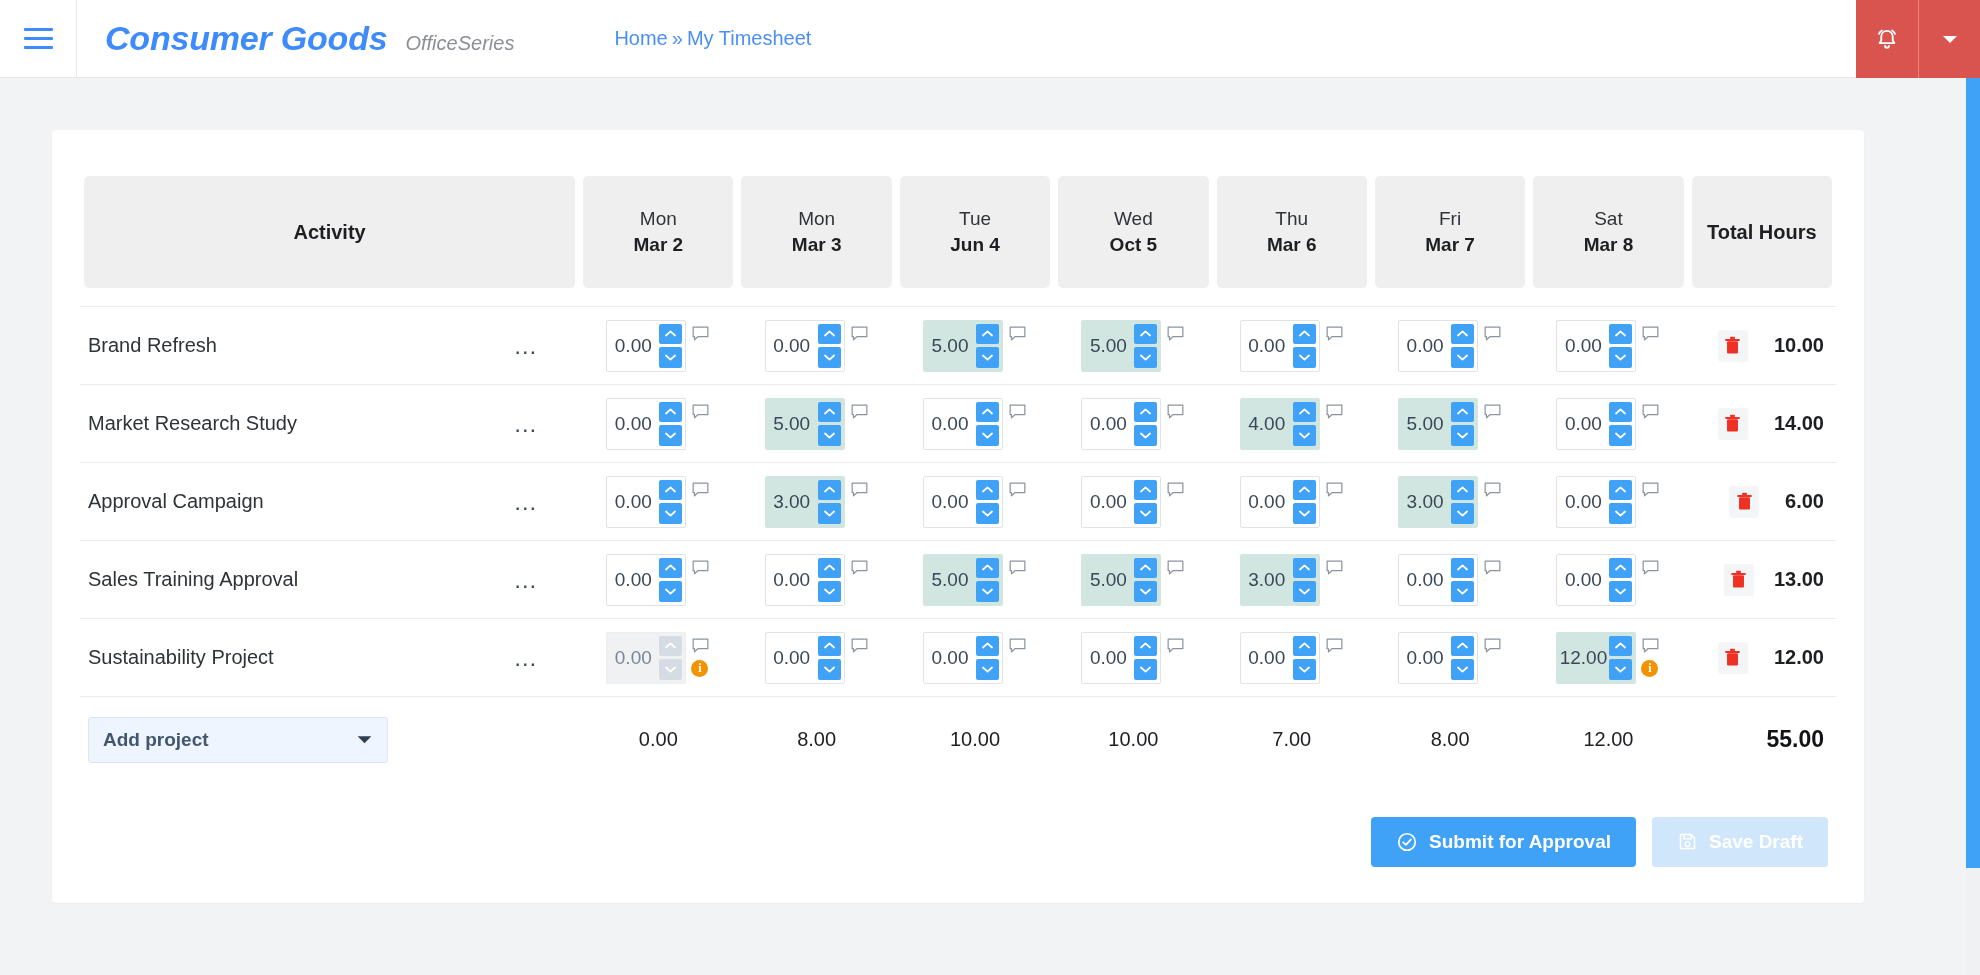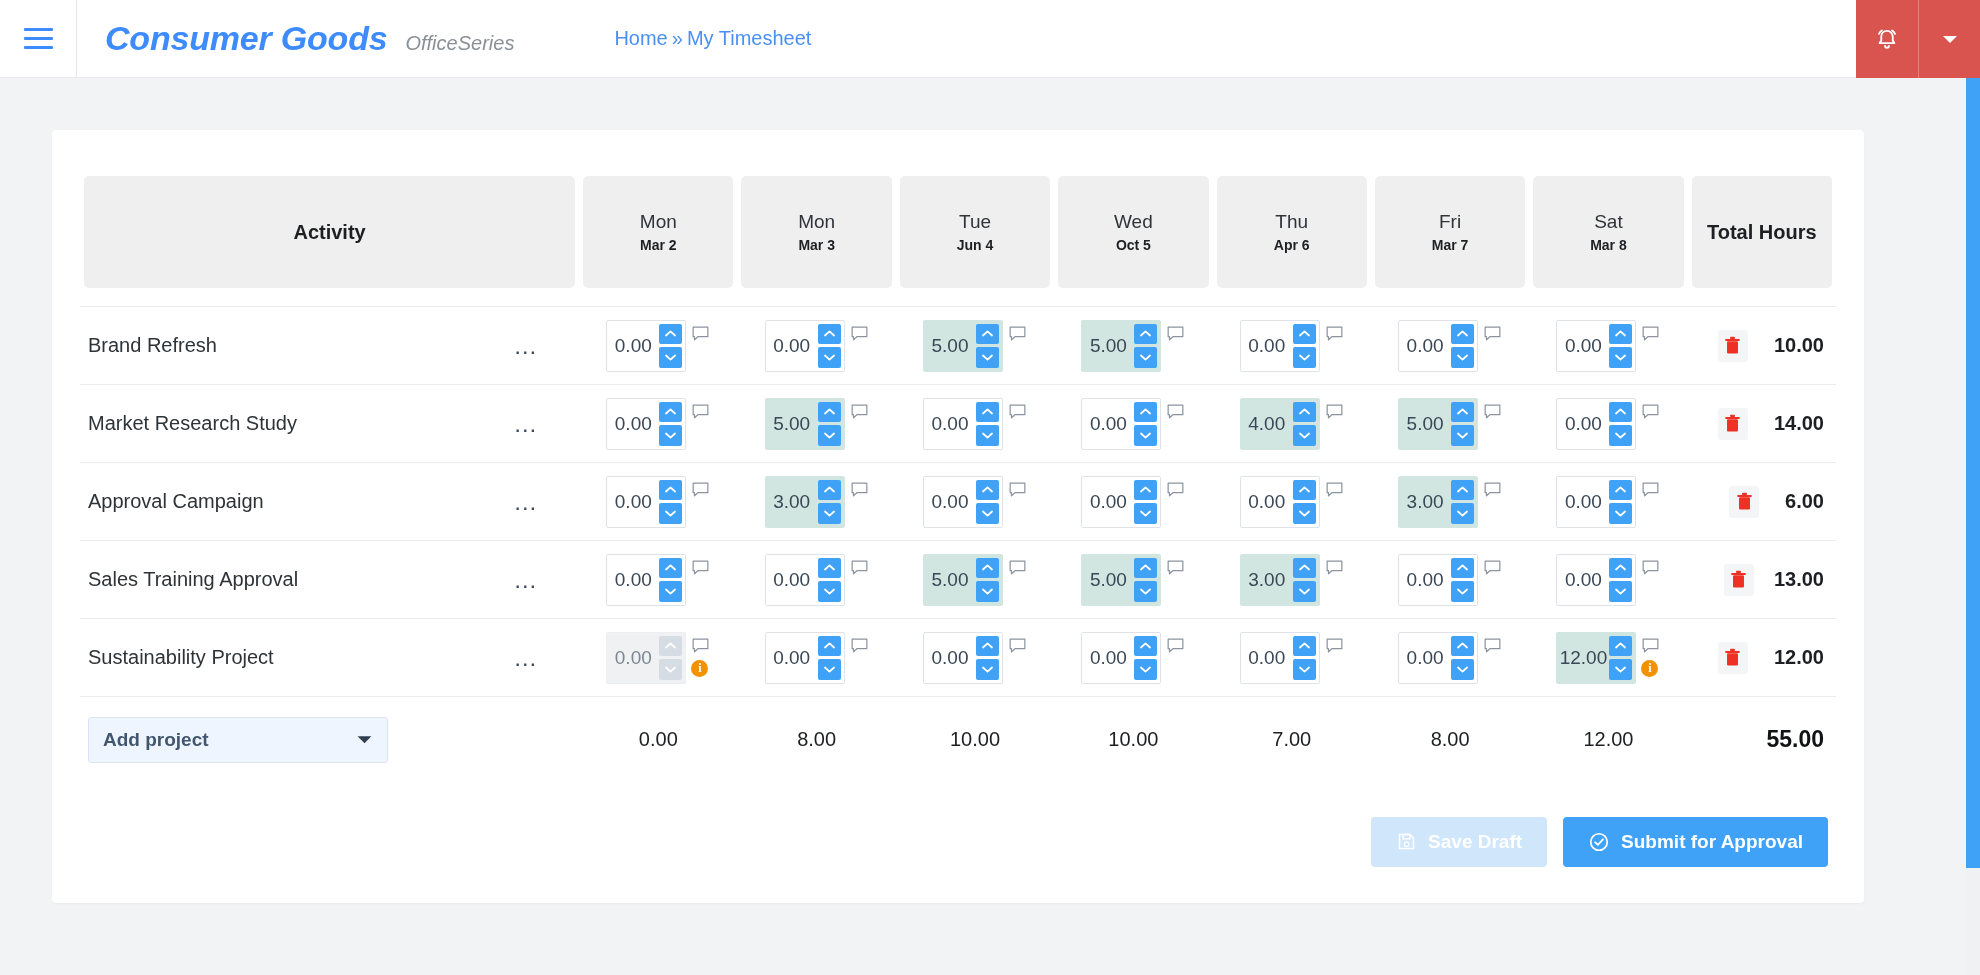--- a/index.html
+++ b/index.html
@@ -106,21 +106,21 @@
     gap: 4px;
   }
   .hcell.act { justify-content: center; }
   .h-main {
     font-size: 20px; font-weight: bold; color: #1d1f22;
   }
   .h-dow {
     font-size: 19px; font-weight: normal; color: #30343a;
   }
   .h-date {
-    font-size: 14px; font-weight: bold; color: #1d1f22;
+    font-size: 19px; font-weight: bold; color: #1d1f22;
   }
 
   tbody tr.row { border-top: 1px solid #e9ebee; margin-left: 24px; }
   tbody tr.row:first-child { border-top: 1px solid #e9ebee; }
   tbody td { padding: 0; height: 78px; vertical-align: middle; }
 
   .act-cell {
     display: flex; align-items: center; justify-content: space-between;
     padding: 0 34px 0 8px;
   }
@@ -304,21 +304,21 @@
             </th>
             <th>
               <div class="hcell">
                 <div class="h-dow">Wed</div>
                 <div class="h-date">Oct 5</div>
               </div>
             </th>
             <th>
               <div class="hcell">
                 <div class="h-dow">Thu</div>
-                <div class="h-date">Apr 6</div>
+                <div class="h-date">Mar 6</div>
               </div>
             </th>
             <th>
               <div class="hcell">
                 <div class="h-dow">Fri</div>
                 <div class="h-date">Mar 7</div>
               </div>
             </th>
             <th>
               <div class="hcell">
@@ -1361,30 +1361,30 @@
             <td class="day-total"><span>10.00</span></td>
             <td class="day-total"><span>7.00</span></td>
             <td class="day-total"><span>8.00</span></td>
             <td class="day-total"><span>12.00</span></td>
             <td class="grand-total"><span>55.00</span></td>
           </tr>
         </tbody>
     </table>
 
     <div class="footer">
+      <button class="btn btn-submit">
+        <svg width="22" height="22" viewBox="0 0 24 24">
+          <circle cx="12" cy="12" r="9" fill="none" stroke="#ffffff" stroke-width="1.9"></circle>
+          <polyline points="7.8,12.3 10.8,15.2 16.3,9.2" fill="none" stroke="#ffffff" stroke-width="1.9" stroke-linecap="round" stroke-linejoin="round"></polyline>
+        </svg>
+        <span>Submit for Approval</span>
+      </button>
       <button class="btn btn-draft">
         <svg width="21" height="21" viewBox="0 0 24 24">
           <path d="M4 4h12l4 4v12H4z" fill="none" stroke="#ffffff" stroke-width="1.8" stroke-linejoin="round"></path>
           <rect x="8" y="4" width="8" height="5" fill="none" stroke="#ffffff" stroke-width="1.6"></rect>
           <circle cx="12" cy="15" r="2.6" fill="none" stroke="#ffffff" stroke-width="1.6"></circle>
         </svg>
         <span>Save Draft</span>
       </button>
-      <button class="btn btn-submit">
-        <svg width="22" height="22" viewBox="0 0 24 24">
-          <circle cx="12" cy="12" r="9" fill="none" stroke="#ffffff" stroke-width="1.9"></circle>
-          <polyline points="7.8,12.3 10.8,15.2 16.3,9.2" fill="none" stroke="#ffffff" stroke-width="1.9" stroke-linecap="round" stroke-linejoin="round"></polyline>
-        </svg>
-        <span>Submit for Approval</span>
-      </button>
     </div>
   </div>
 </div>
 
 </body></html>

